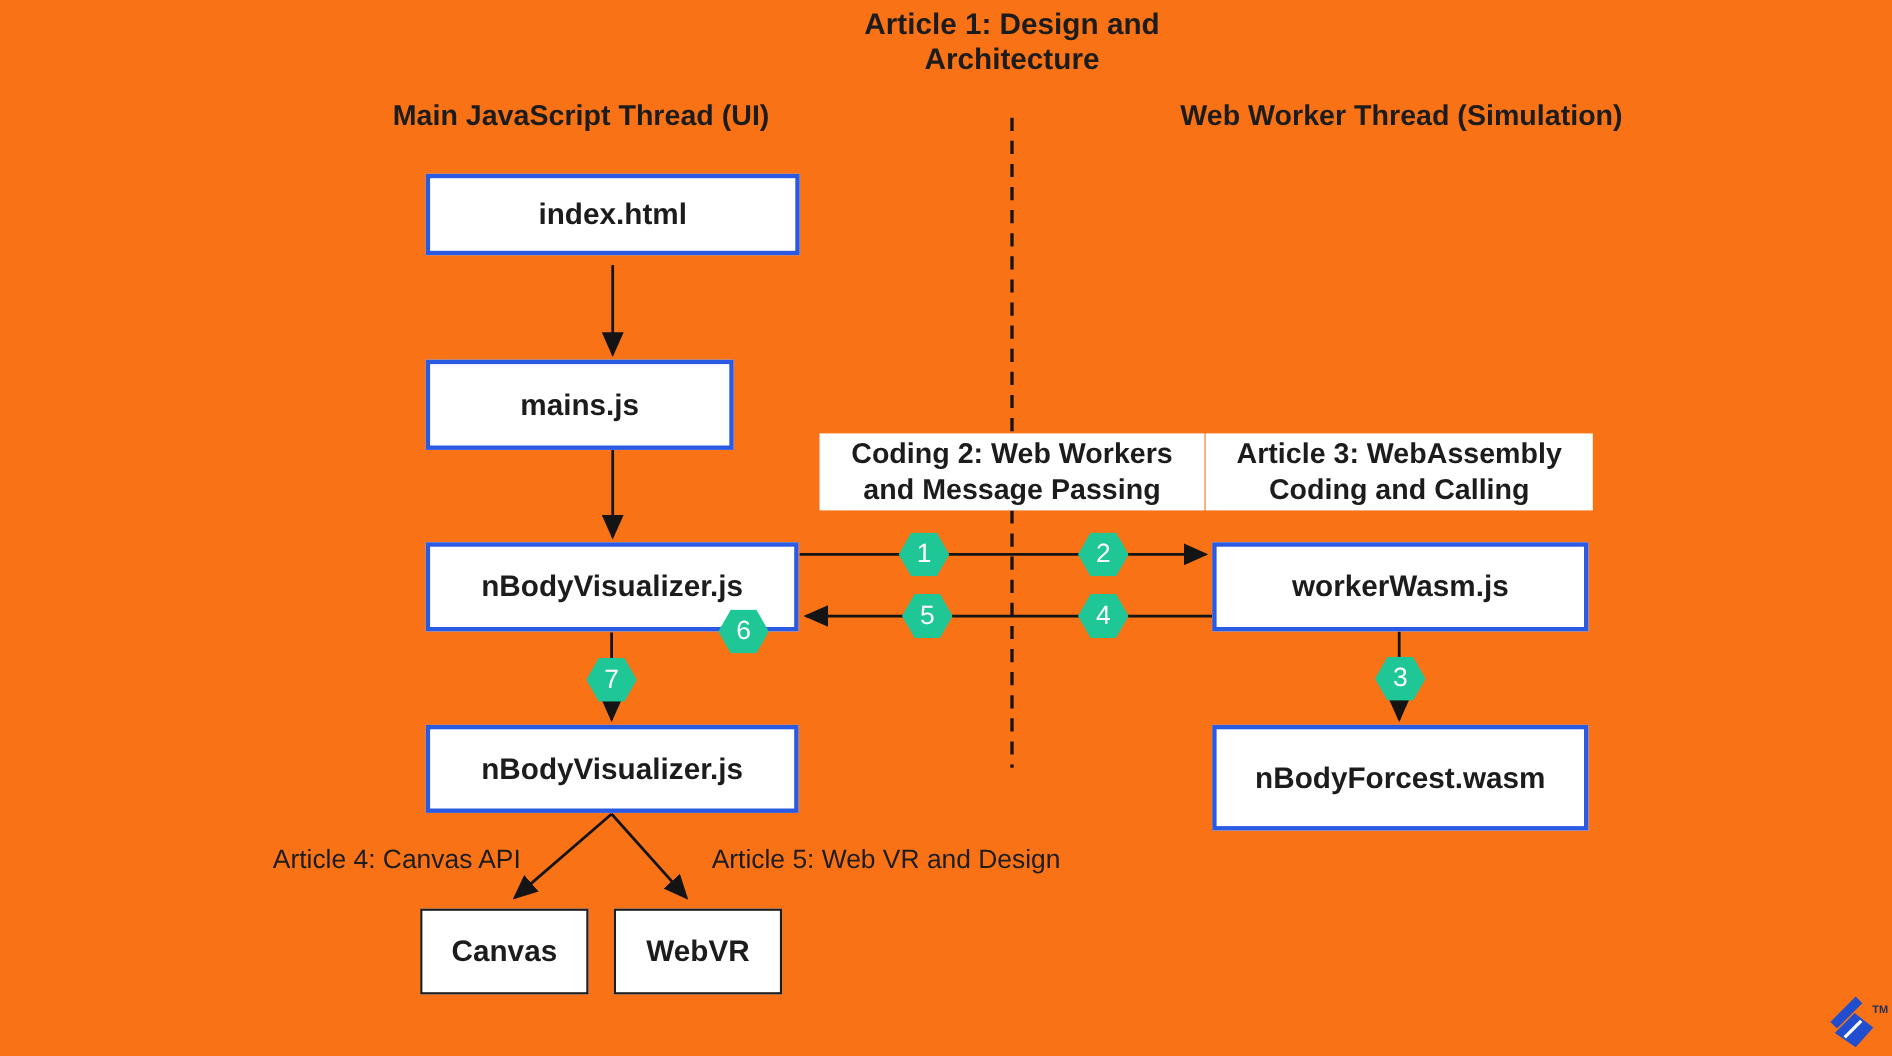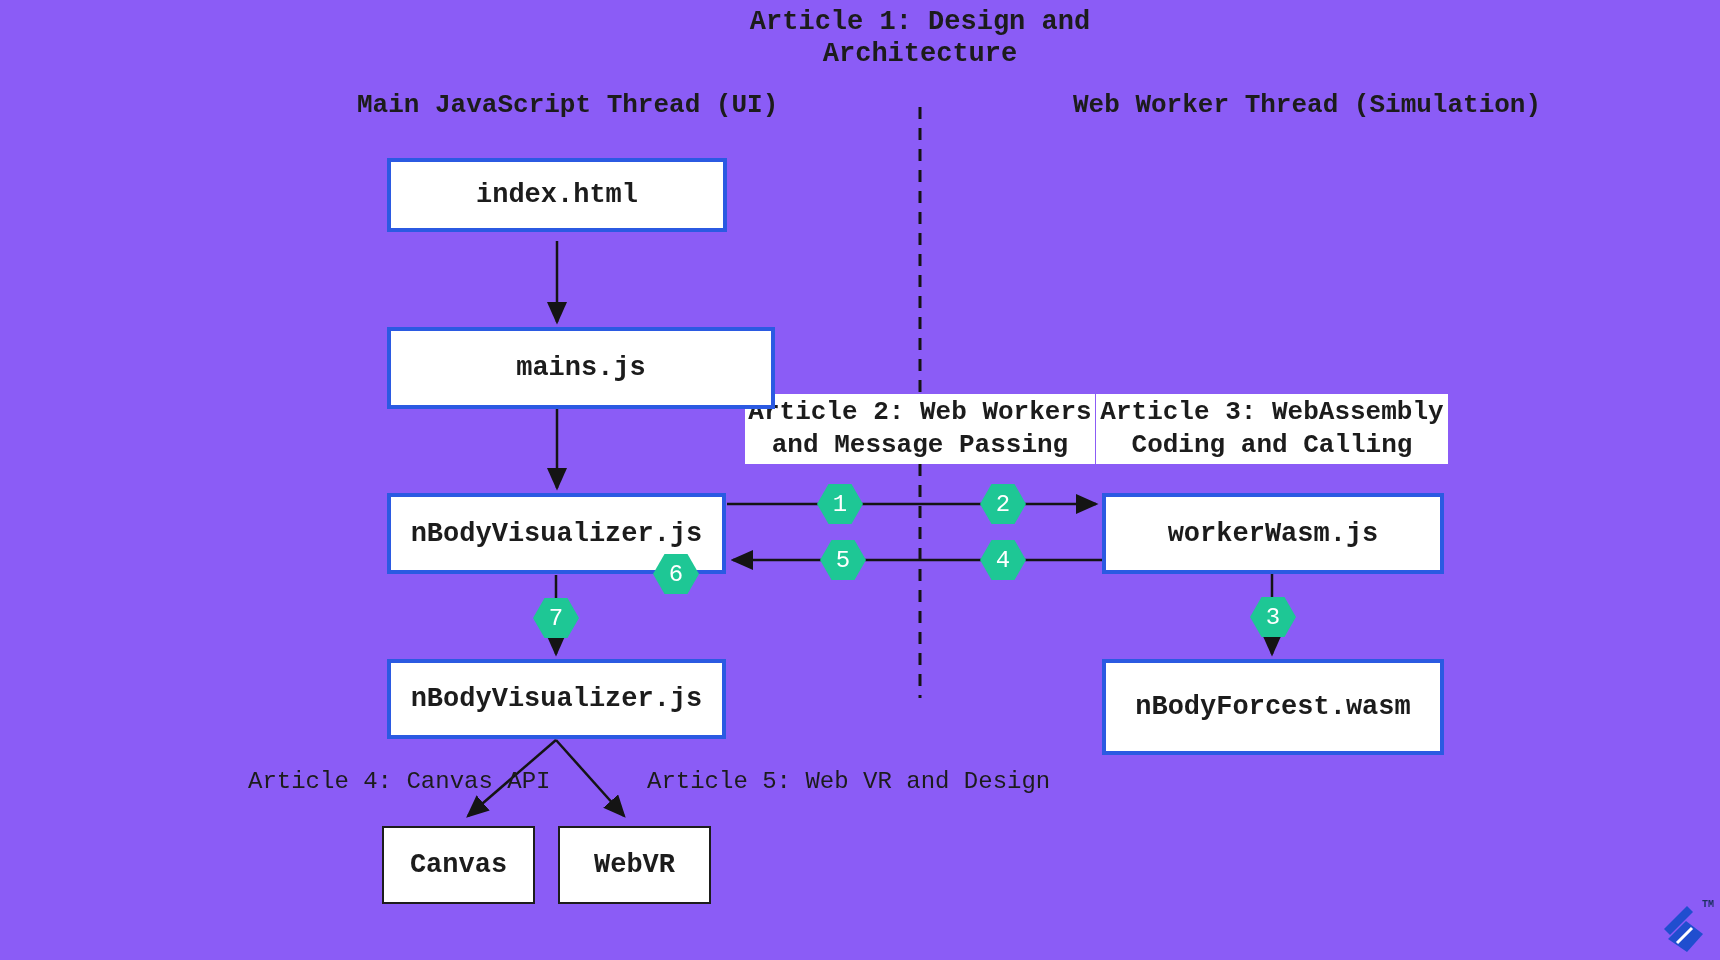--- a/index.html
+++ b/index.html
@@ -1,18 +1,18 @@
 <!DOCTYPE html>
 <html><head>
 <meta charset="utf-8">
 <style>
   html,body{margin:0;padding:0;background:#ffffff;}
   #stage{
-    position:relative;width:1720px;height:960px;background:#8b5cf6;overflow:hidden;
-    font-family:Liberation Mono, monospace;color:#1c1c1c;
+    position:relative;width:1720px;height:960px;background:#f97316;overflow:hidden;
+    font-family:Liberation Sans, sans-serif;color:#1c1c1c;
   }
   .abs{position:absolute;}
   svg{display:block;}
   .hdr{font-weight:700;font-size:26px;text-align:left;white-space:nowrap;}
   .title{font-weight:700;font-size:27px;text-align:center;line-height:32px;}
   .seclabel{font-weight:700;font-size:26px;text-align:center;line-height:33px;background:#ffffff;padding:2px 0;}
   .plainlabel{font-weight:400;font-size:24px;white-space:nowrap;}
   .node{
     box-sizing:border-box;background:#ffffff;border:4px solid #2b5ae2;
     display:flex;align-items:center;justify-content:center;
@@ -58,38 +58,38 @@
   <div class="abs title lbl-layer" style="left:720px;top:6px;width:400px;">
     <div>Article 1: Design and</div>
     <div>Architecture</div>
   </div>
 
   <div class="abs hdr lbl-layer" style="left:357px;top:90px;width:400px;">Main JavaScript Thread (UI)</div>
 
   <div class="abs hdr lbl-layer" style="left:1073px;top:90px;width:400px;">Web Worker Thread (Simulation)</div>
 
   <div class="abs seclabel lbl-layer" style="left:745px;top:394px;width:350px;">
-    <div>Article 2: Web Workers</div>
+    <div>Coding 2: Web Workers</div>
     <div>and Message Passing</div>
   </div>
 
   <div class="abs seclabel lbl-layer" style="left:1096px;top:394px;width:352px;">
     <div>Article 3: WebAssembly</div>
     <div>Coding and Calling</div>
   </div>
 
   <div class="abs plainlabel lbl-layer" style="left:248px;top:768px;">Article 4: Canvas API</div>
 
   <div class="abs plainlabel lbl-layer" style="left:647px;top:768px;">Article 5: Web VR and Design</div>
 
   <div class="abs node" style="left:387px;top:158px;width:340px;height:74px;">
     <span>index.html</span>
   </div>
 
-  <div class="abs node" style="left:387px;top:327px;width:388px;height:82px;">
+  <div class="abs node" style="left:387px;top:327px;width:280px;height:82px;">
     <span>mains.js</span>
   </div>
 
   <div class="abs node" style="left:387px;top:493px;width:339px;height:81px;">
     <span>nBodyVisualizer.js</span>
   </div>
 
   <div class="abs node" style="left:387px;top:659px;width:339px;height:80px;">
     <span>nBodyVisualizer.js</span>
   </div>
@@ -117,16 +117,16 @@
   <div class="abs hex" style="left:820px;top:540px;">5</div>
   <div class="abs hex" style="left:653px;top:554px;">6</div>
   <div class="abs hex" style="left:533px;top:598px;">7</div>
 
   <div class="abs" style="left:1656px;top:897px;width:64px;height:60px;z-index:4;">
     <svg width="50" height="58" viewBox="0 0 50 58" style="position:absolute;left:0;top:0;">
       <polygon points="31,9 37,15 14,38 8,32" fill="#204ecf"></polygon>
       <polygon points="30,24 47,37 31,55 12,42" fill="#204ecf"></polygon>
       <line x1="21" y1="46" x2="36" y2="31" stroke="#ffffff" stroke-width="3"></line>
     </svg>
-    <span class="tm" style="position:absolute;left:46px;top:2px;">TM</span>
+    <span class="tm" style="position:absolute;left:46px;top:16px;">TM</span>
   </div>
 
 </div>
 
 </body></html>

